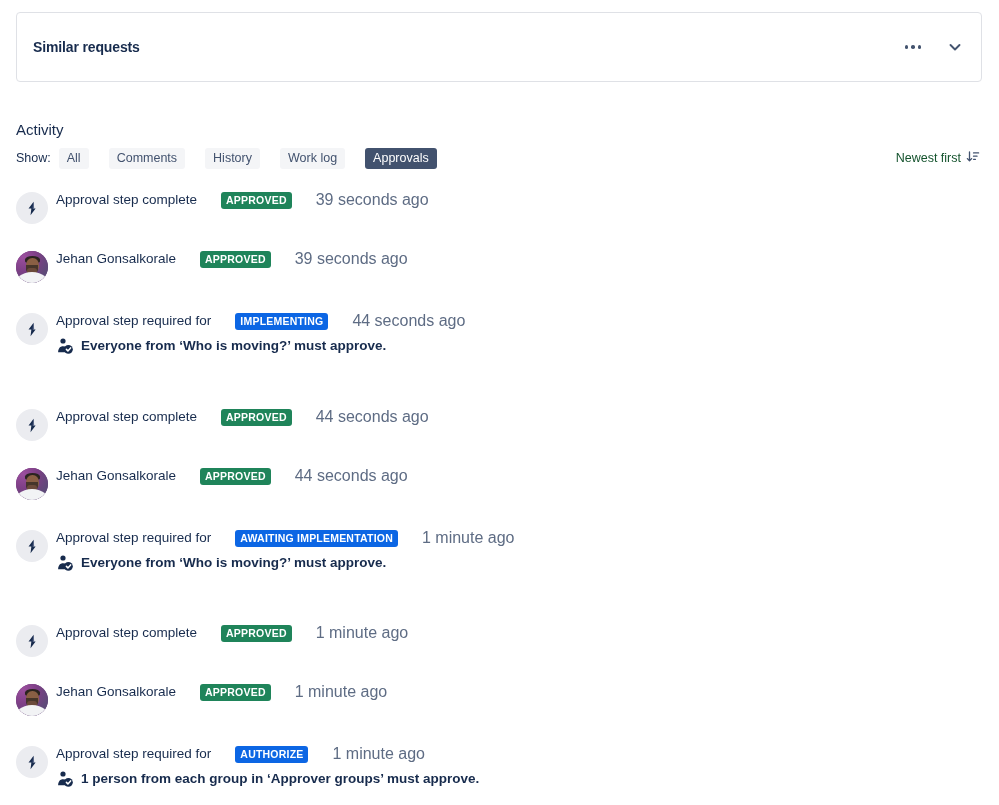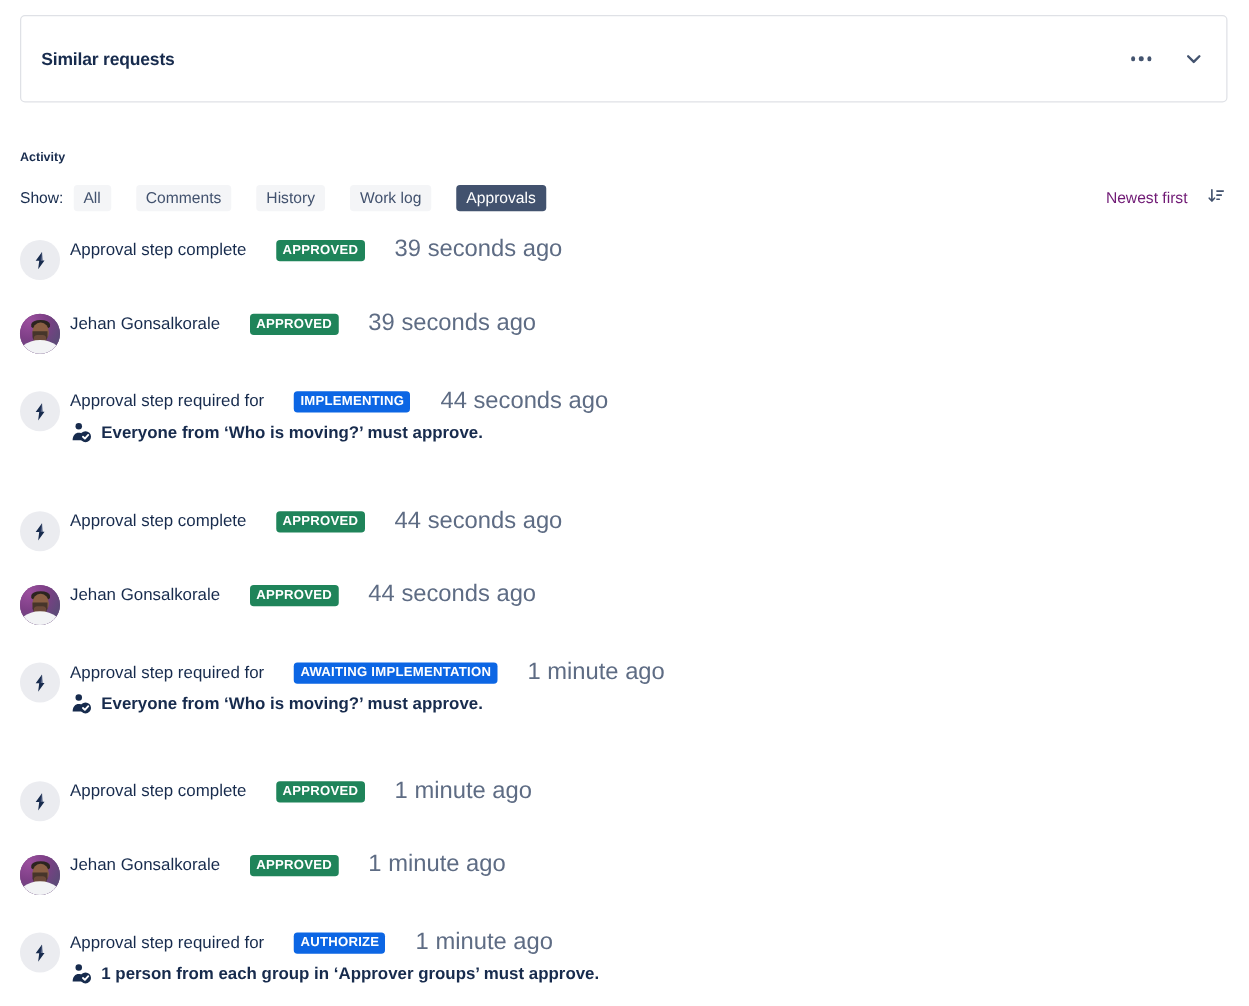--- a/index.html
+++ b/index.html
@@ -42,21 +42,21 @@
     cursor: pointer;
   }
   .dots { display: flex; gap: 3px; }
   .dots i { width: 3.5px; height: 3.5px; border-radius: 50%; background: #44546f; display: block; }
   .chev svg { display: block; }
 
   
   .activity-heading {
     position: absolute;
     left: 16px; top: 121px;
-    font-size: 10px; font-weight: 700;
+    font-size: 15px; font-weight: 400;
     color: #172b4d;
   }
   .filter-row {
     position: absolute;
     left: 16px; top: 147px;
     width: 966px; height: 22px;
     display: flex; align-items: center;
   }
   .show-label {
     font-size: 12.5px; color: #172b4d;
@@ -74,23 +74,23 @@
     cursor: pointer;
     font-family: "Liberation Sans", sans-serif;
     white-space: nowrap;
   }
   .chip.selected {
     background: #42526e;
     color: #ffffff;
   }
   .sort-control {
     margin-left: auto;
-    display: flex; align-items: center; gap: 16px;
+    display: flex; align-items: center; gap: 5px;
     font-size: 12.5px;
-    color: #701a75;
+    color: #14532d;
     cursor: pointer;
     padding-right: 2px;
   }
 
   
   .feed {
     position: absolute;
     left: 16px; top: 190px;
     width: 966px;
   }
@@ -177,21 +177,21 @@
     line-height: 14px;
     padding: 1px 5px 2px;
     border-radius: 3px;
     color: #ffffff;
     text-transform: uppercase;
     white-space: nowrap;
   }
   .lozenge.success { background: #1f845a; }
   .lozenge.inprogress { background: #0c66e4; }
   .timestamp {
-    font-size: 19px;
+    font-size: 16px;
     color: #5e6c84;
   }
   .line-sub {
     display: flex; align-items: center; gap: 7px;
     margin-top: 6px;
     font-size: 13.5px;
     font-weight: 700;
     color: #172b4d;
     line-height: 18px;
   }

